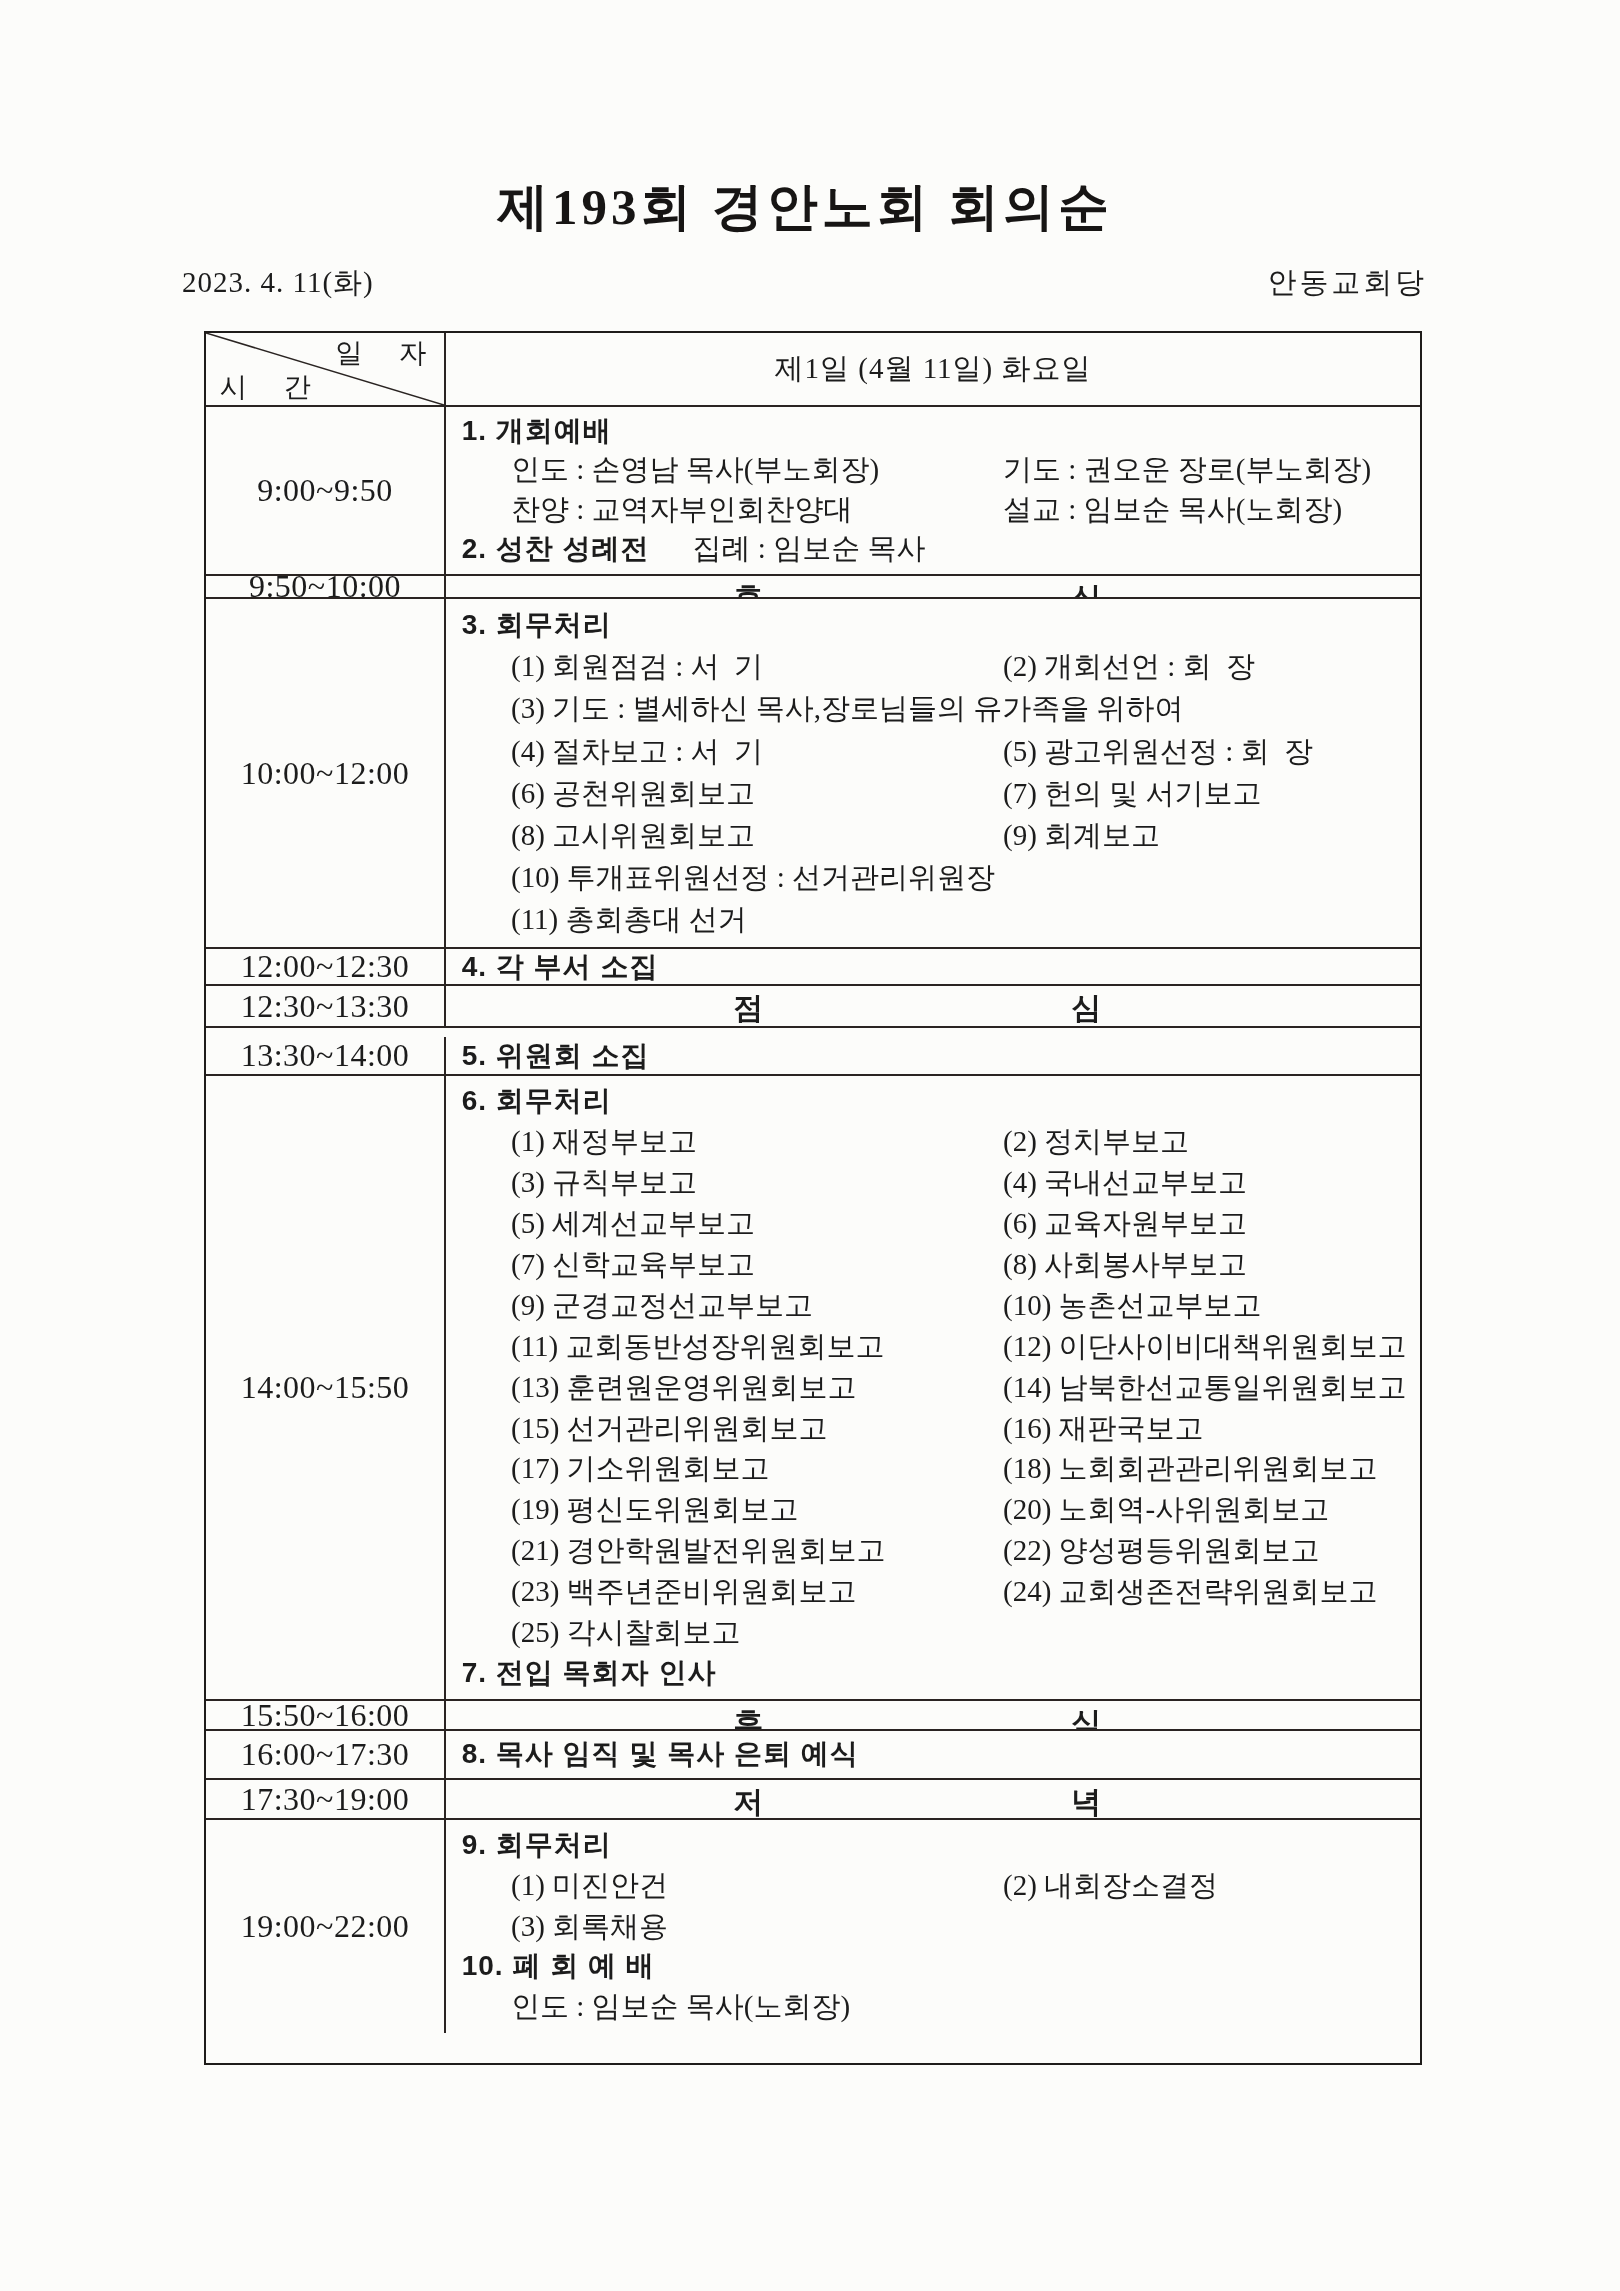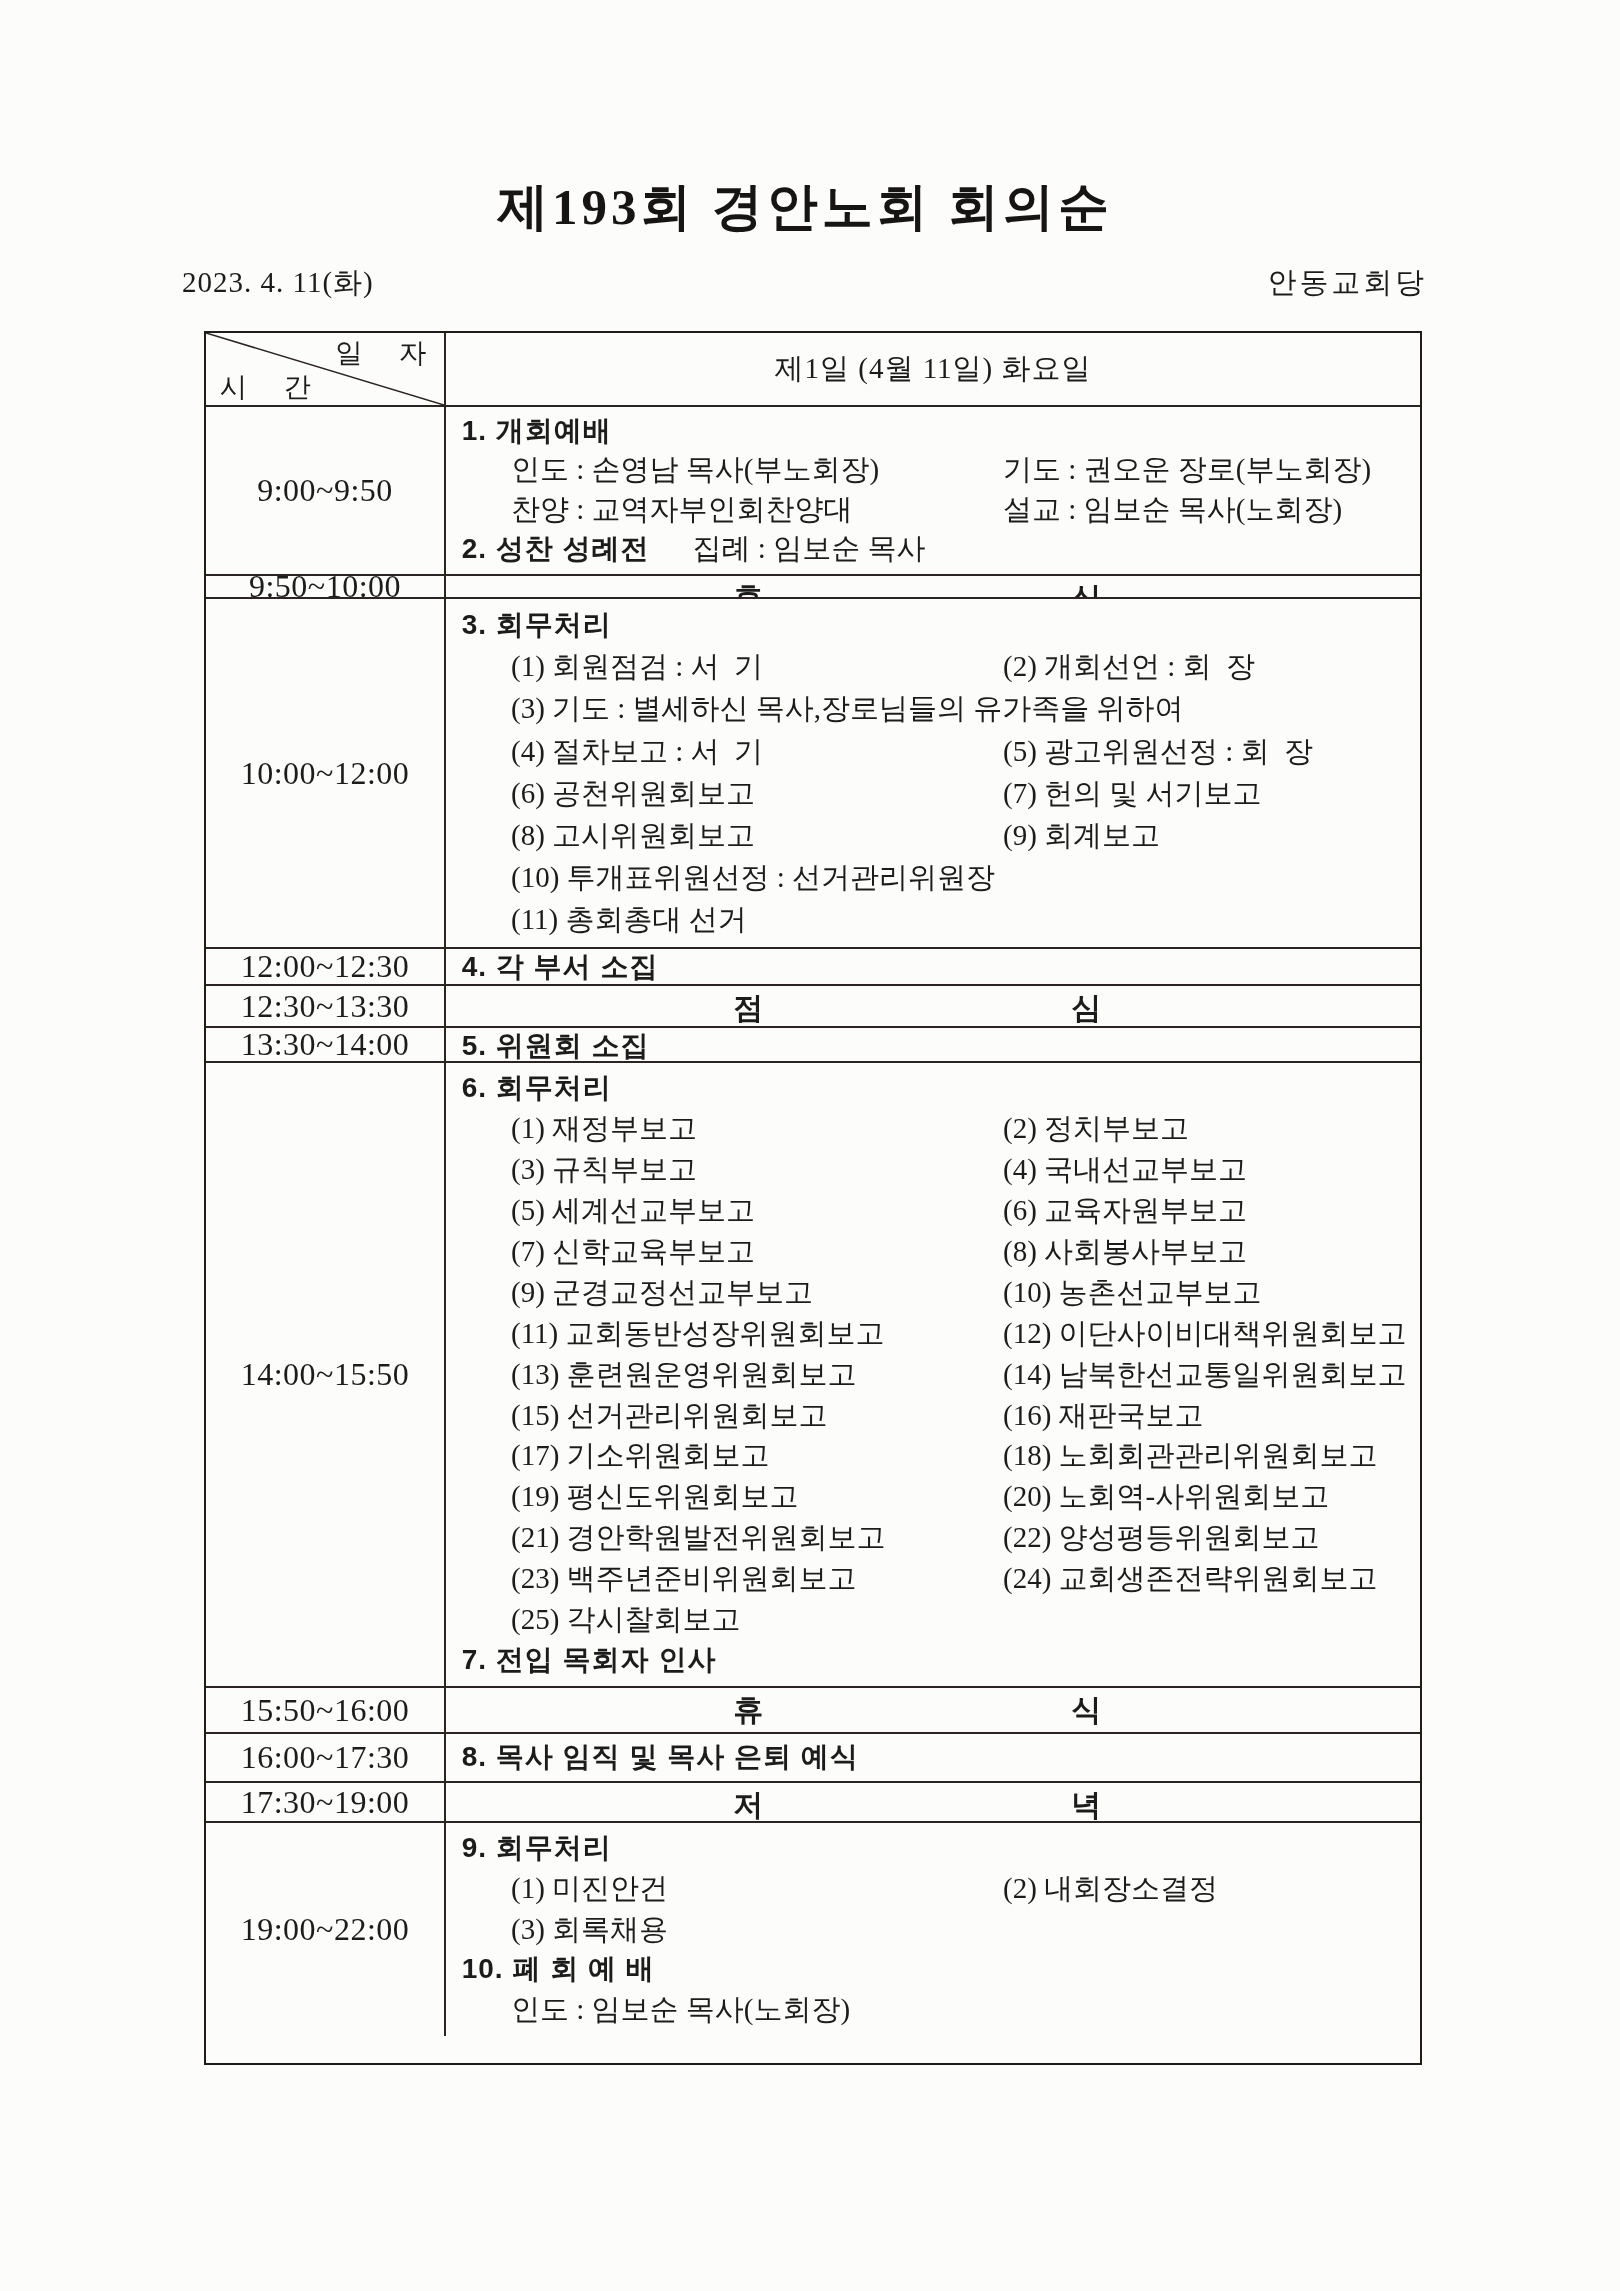--- a/index.html
+++ b/index.html
@@ -150,21 +150,21 @@
       </div>
       <div class="trow" style="height: 42px;">
         <div class="ttime">12:30~13:30</div>
         <div class="tcontent">
           <div class="brkline">
             <span>점</span>
             <span>심</span>
           </div>
         </div>
       </div>
-      <div class="trow" style="height: 35px;">
+      <div class="trow" style="height: 48px; align-items: flex-end;">
         <div class="ttime">13:30~14:00</div>
         <div class="tcontent">
           <div class="ln ln-h">5. 위원회 소집</div>
         </div>
       </div>
       <div class="trow" style="height: 625px;">
         <div class="ttime">14:00~15:50</div>
         <div class="tcontent">
           <div class="ln ln-h">6. 회무처리</div>
           <div class="ln ln-p"><span class="pl">(1) 재정부보고</span><span class="pr">(2) 정치부보고</span></div>
@@ -176,21 +176,21 @@
           <div class="ln ln-p"><span class="pl">(13) 훈련원운영위원회보고</span><span class="pr">(14) 남북한선교통일위원회보고</span></div>
           <div class="ln ln-p"><span class="pl">(15) 선거관리위원회보고</span><span class="pr">(16) 재판국보고</span></div>
           <div class="ln ln-p"><span class="pl">(17) 기소위원회보고</span><span class="pr">(18) 노회회관관리위원회보고</span></div>
           <div class="ln ln-p"><span class="pl">(19) 평신도위원회보고</span><span class="pr">(20) 노회역-사위원회보고</span></div>
           <div class="ln ln-p"><span class="pl">(21) 경안학원발전위원회보고</span><span class="pr">(22) 양성평등위원회보고</span></div>
           <div class="ln ln-p"><span class="pl">(23) 백주년준비위원회보고</span><span class="pr">(24) 교회생존전략위원회보고</span></div>
           <div class="ln ln-s">(25) 각시찰회보고</div>
           <div class="ln ln-h">7. 전입 목회자 인사</div>
         </div>
       </div>
-      <div class="trow" style="height: 46px;">
+      <div class="trow" style="height: 30px;">
         <div class="ttime">15:50~16:00</div>
         <div class="tcontent">
           <div class="brkline">
             <span>휴</span>
             <span>식</span>
           </div>
         </div>
       </div>
       <div class="trow" style="height: 49px;">
         <div class="ttime">16:00~17:30</div>

